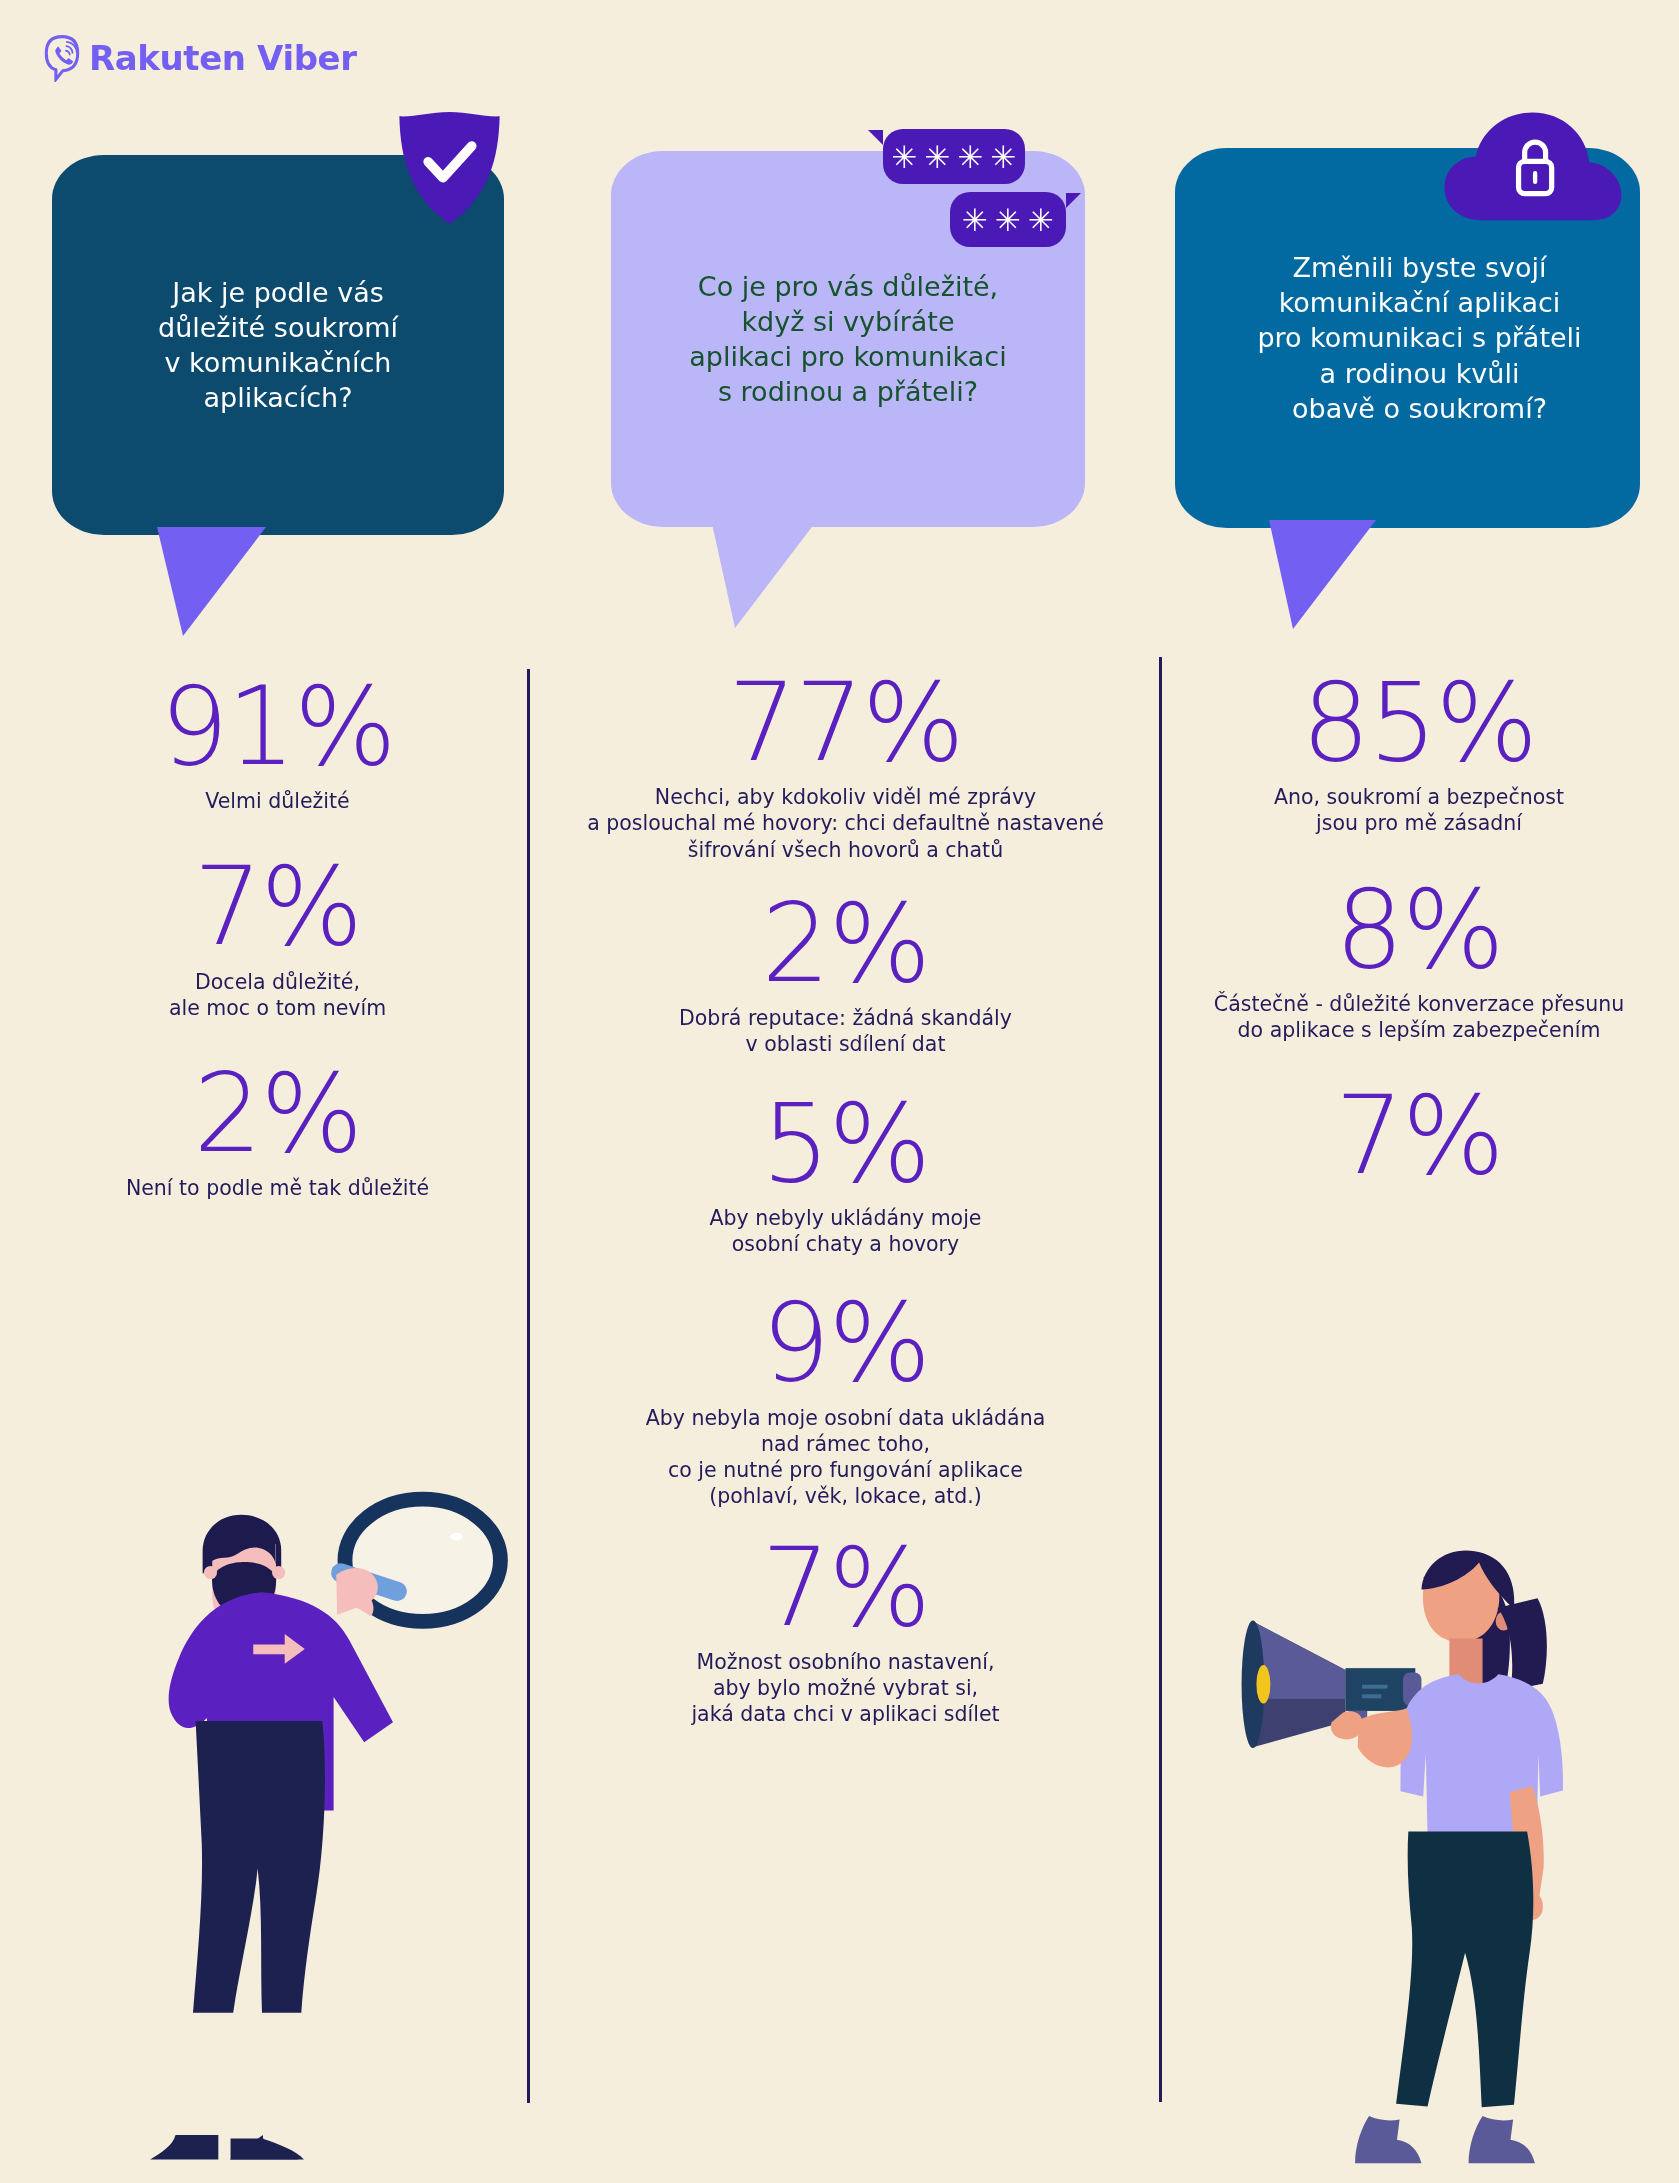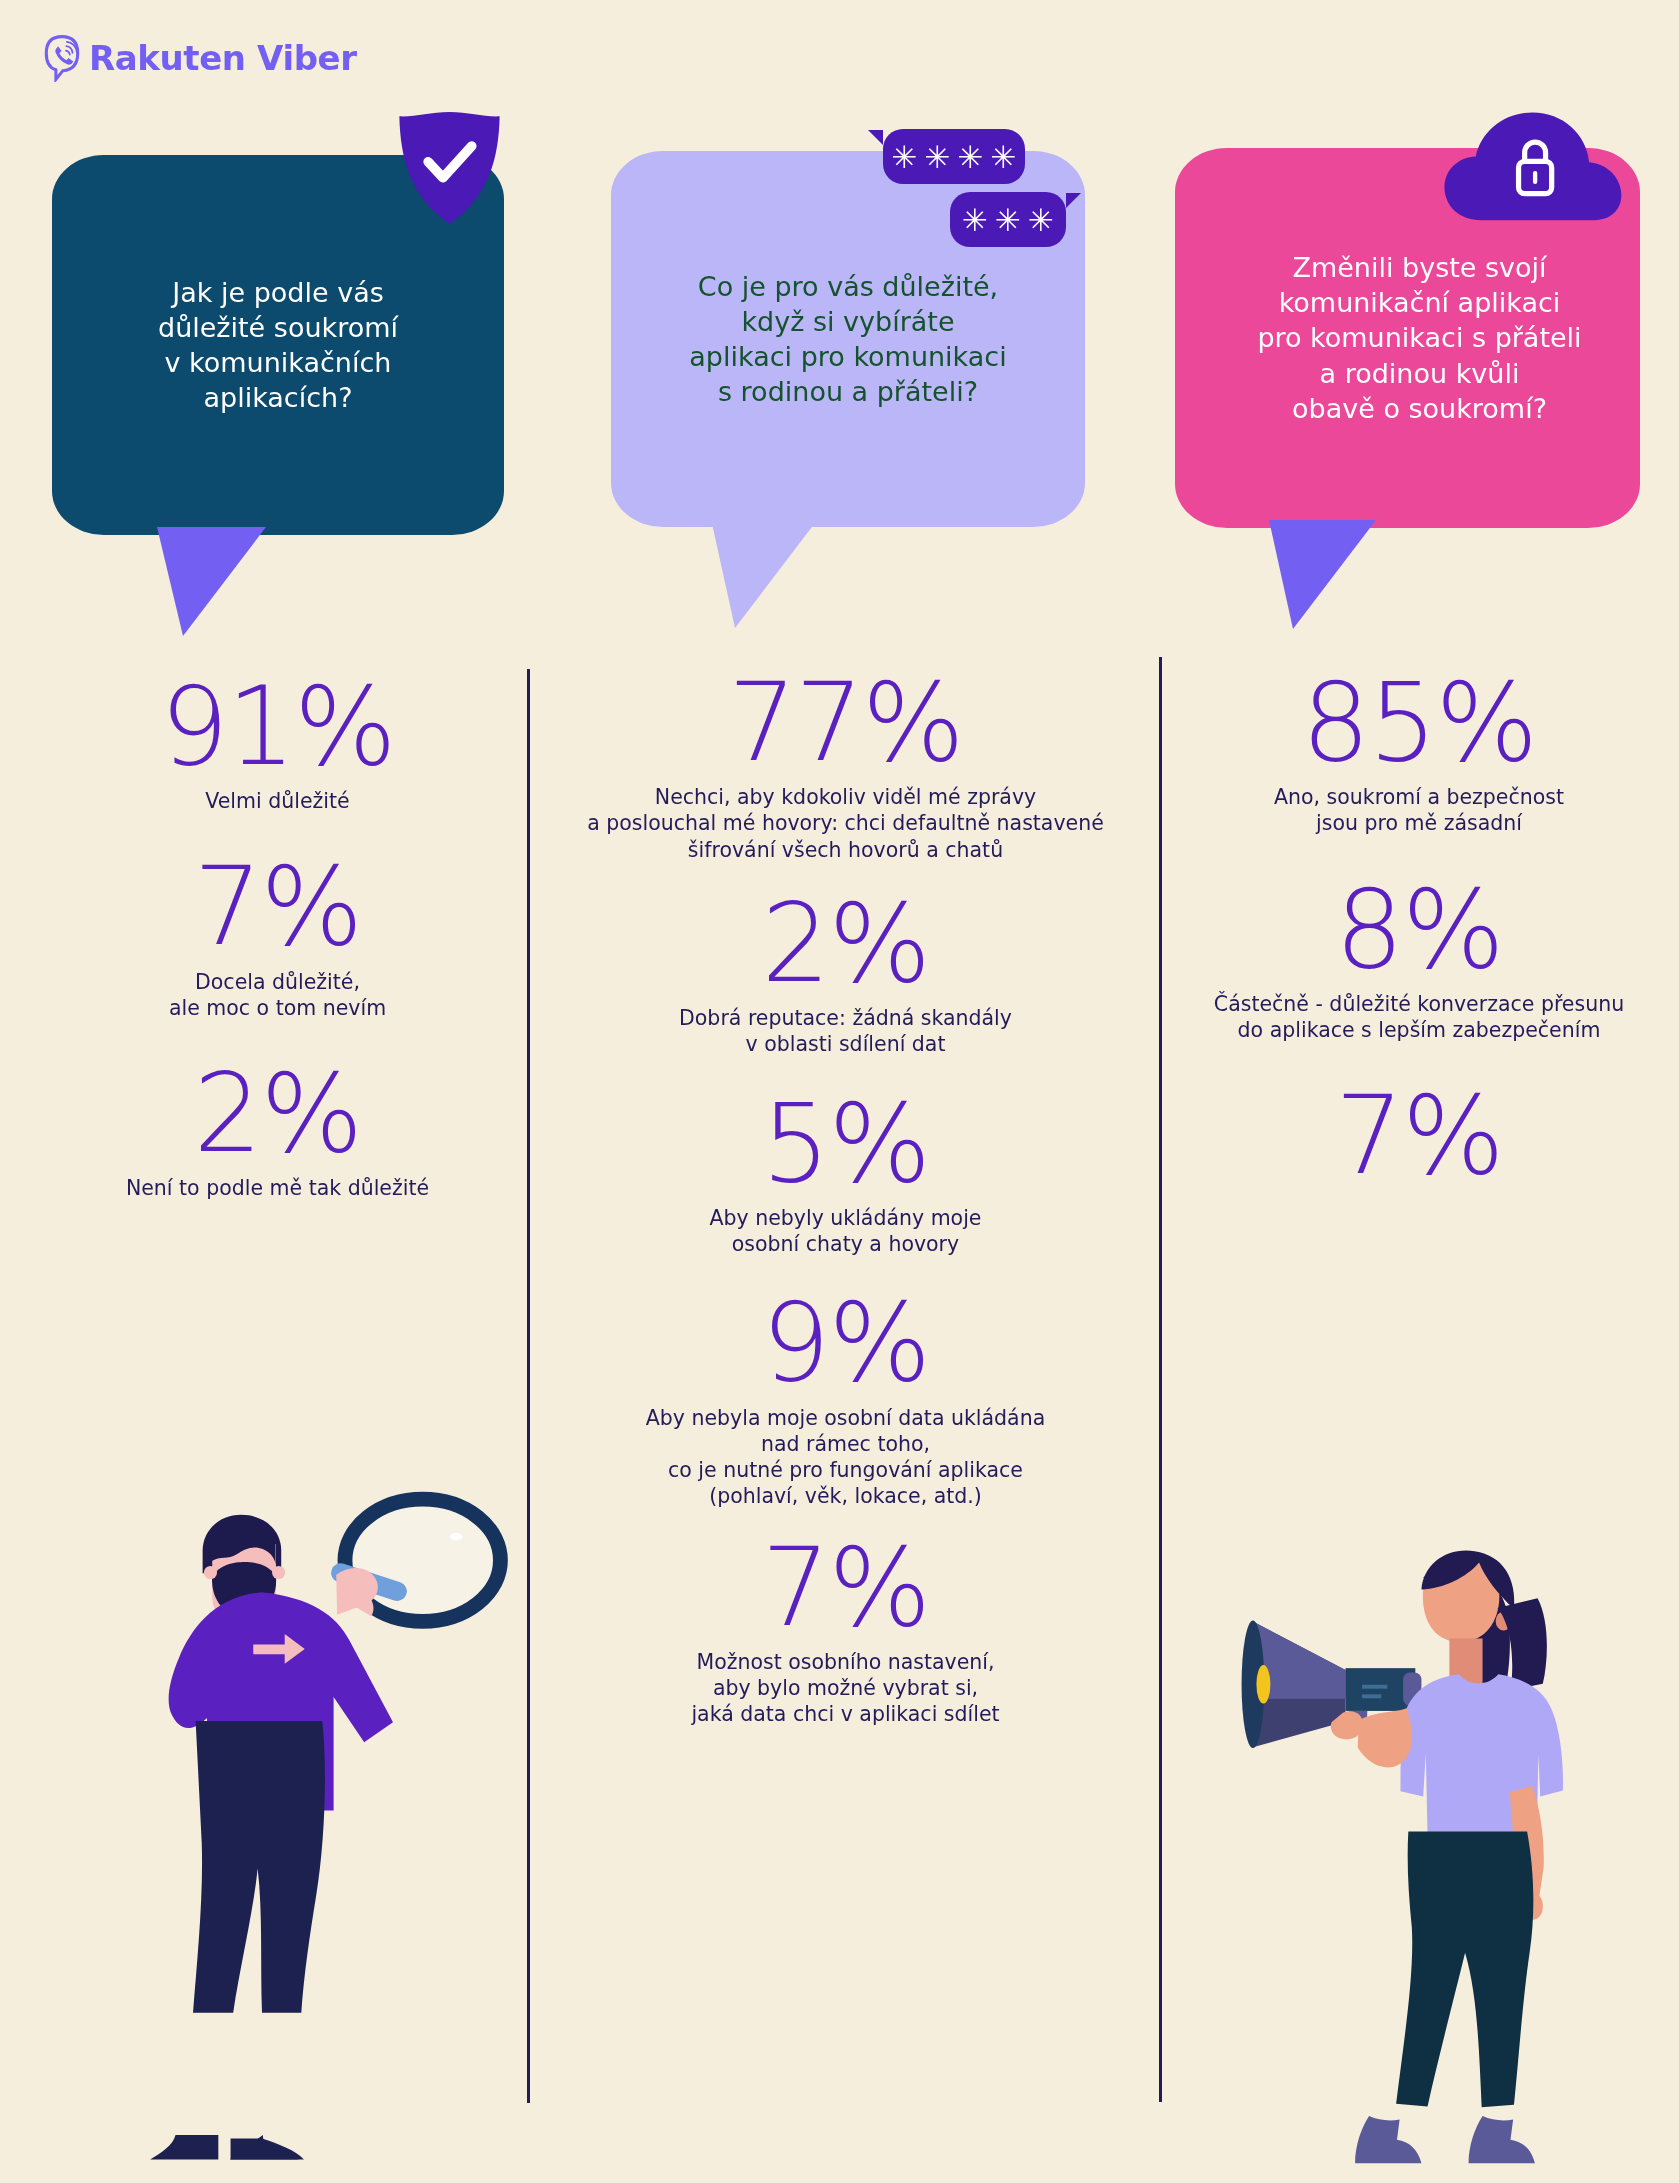--- a/index.html
+++ b/index.html
@@ -40,21 +40,21 @@
       border-top:109px solid #7360F2; }
 
   #bubble2-wrap { left:611px; top:151px; width:474px; }
   #bubble2 { width:474px; height:376px; background:#BBB6F7; }
   #bubble2 p { color:#14532d; }
   #bubble2-tail { left:100px; top:368px;
       border-left:24px solid transparent; border-right:83px solid transparent;
       border-top:109px solid #BBB6F7; }
 
   #bubble3-wrap { left:1175px; top:148px; width:465px; }
-  #bubble3 { width:465px; height:380px; background:#ec4899;padding-left:24px; }
+  #bubble3 { width:465px; height:380px; background:#0369a1;padding-left:24px; }
   #bubble3 p { color:#FFFFFF; }
   #bubble3-tail { left:94px; top:372px;
       border-left:24px solid transparent; border-right:83px solid transparent;
       border-top:109px solid #7360F2; }
 
   
   #shield-badge { position:absolute; left:395px; top:110px; width:109px; height:116px; }
   #cloud-badge  { position:absolute; left:1441px; top:100px; width:183px; height:127px; }
   .chip {
     position:absolute; background:#4B19B5; border-radius:20px;

